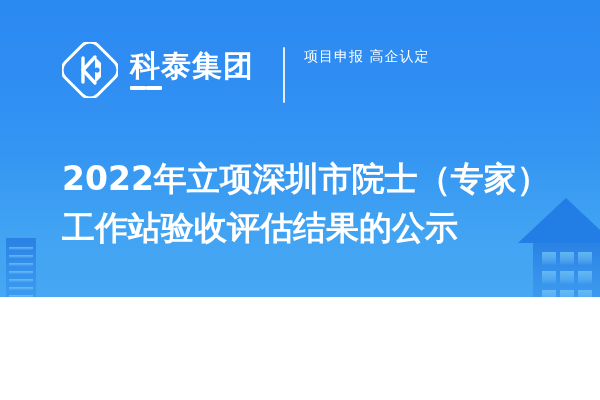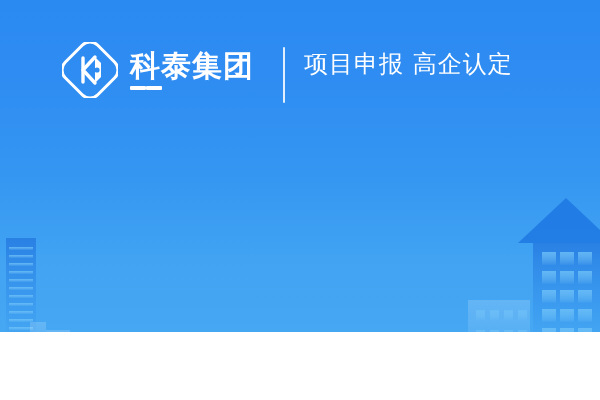--- a/index.html
+++ b/index.html
@@ -3,21 +3,21 @@
 <meta charset="utf-8">
 <style>
   html, body {
     margin: 0;
     padding: 0;
     background: #ffffff;
   }
   #banner {
     position: relative;
     width: 600px;
-    height: 332px;
+    height: 297px;
     overflow: hidden;
     font-family: "Liberation Sans", "DejaVu Sans", sans-serif;
     background: linear-gradient(180deg, #2b8af2 0%, #2e8cf2 22%, #3596f2 52%, #41a3f2 78%, #46a8f3 100%);
   }
 
   
   .skyline {
     position: absolute;
     left: 0; top: 0;
     width: 600px; height: 400px;
@@ -98,21 +98,21 @@
   .tagline-main {
     font-family: "DejaVu Sans", "Liberation Sans", sans-serif;
     font-size: 27px;
     color: #ffffff;
     letter-spacing: 1px;
     line-height: 1.15;
     white-space: nowrap;
   }
   .tagline-sub {
     font-family: "DejaVu Serif", "Liberation Serif", serif;
-    font-size: 24px;
+    font-size: 14px;
     color: #ffffff;
     letter-spacing: 1px;
     margin-top: 6px;
     white-space: nowrap;
   }
 
   
   .title {
     position: absolute;
     left: 62px;
@@ -258,14 +258,15 @@
       </div>
     </div>
 
     <div class="divider"></div>
 
     <div class="tagline-block">
       <div class="tagline-sub">项目申报 高企认定</div>
     </div>
   </div>
 
+  <div class="title">2022年立项深圳市院士（专家）工作站验收评估结果的公示</div>
 
 </div>
 
 </body></html>

